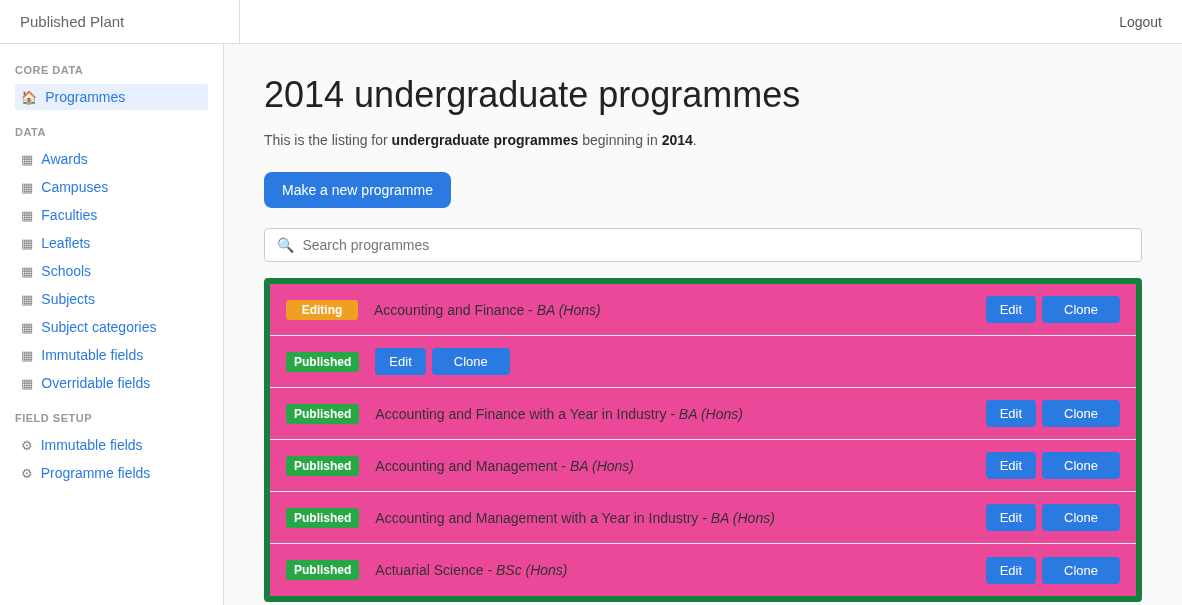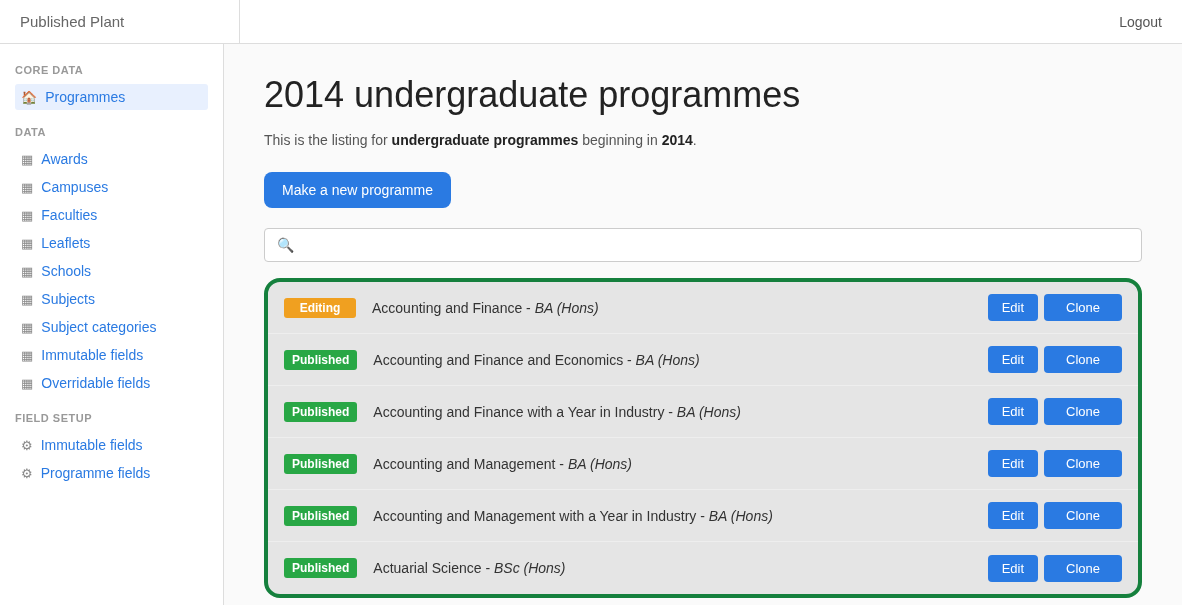--- a/index.html
+++ b/index.html
@@ -145,23 +145,23 @@
       border: none;
       outline: none;
       flex: 1;
       font-size: 14px;
       color: #555;
       background: transparent;
     }
 
     
     .programmes-table {
-      background: #e5e5e5;
-      border: 4px solid #15803d;
-      border-radius: 16px;
+      background: #ec4899;
+      border: 6px solid #15803d;
+      border-radius: 4px;
       overflow: hidden;
     }
     .programme-row {
       display: flex;
       align-items: center;
       padding: 10px 16px;
       border-bottom: 1px solid #eee;
       min-height: 52px;
     }
     .programme-row:last-child { border-bottom: none; }
@@ -286,36 +286,36 @@
 
   <main class="main">
     <h1 class="page-title">2014 undergraduate programmes</h1>
     <p class="description">
       <span>This is the listing for </span><strong>undergraduate programmes</strong><span> beginning in </span><strong>2014</strong><span>.</span>
     </p>
     <button class="btn-new">Make a new programme</button>
 
     <div class="search-bar">
       <span class="search-icon">🔍</span>
+      <input type="text" placeholder="Search programmes" style="">
     </div>
 
     <div class="programmes-table">
 
       <div class="programme-row">
         <span class="status-badge badge-editing">Editing</span>
         <span class="programme-name">Accounting and Finance - <em>BA (Hons)</em></span>
         <div class="row-actions">
           <button class="btn-edit">Edit</button>
           <button class="btn-clone">Clone</button>
         </div>
       </div>
 
       <div class="programme-row">
         <span class="status-badge badge-published">Published</span>
-        <span class="programme-name">Accounting and Finance and Economics - <em>BA (Hons)</em></span>
         <div class="row-actions">
           <button class="btn-edit">Edit</button>
           <button class="btn-clone">Clone</button>
         </div>
       </div>
 
       <div class="programme-row">
         <span class="status-badge badge-published">Published</span>
         <span class="programme-name">Accounting and Finance with a Year in Industry - <em>BA (Hons)</em></span>
         <div class="row-actions">

